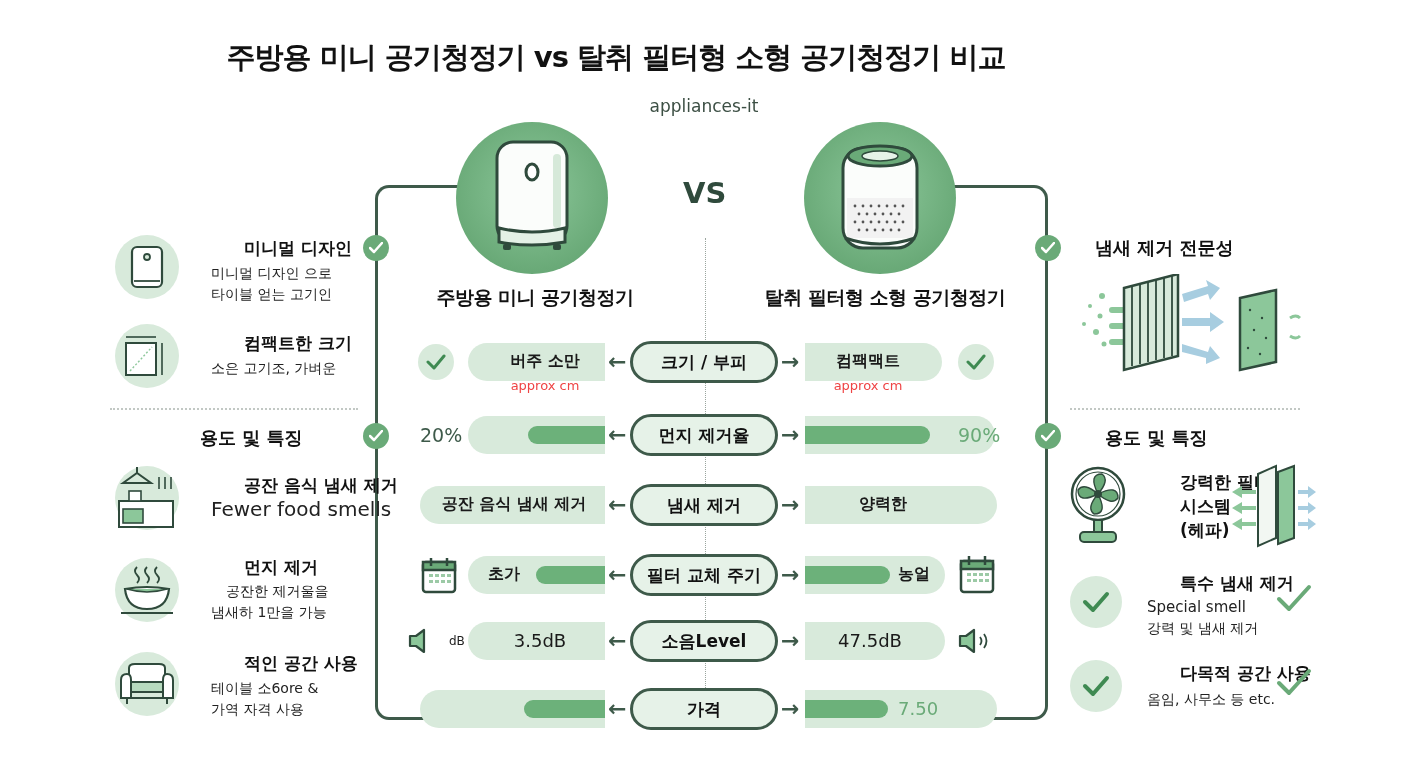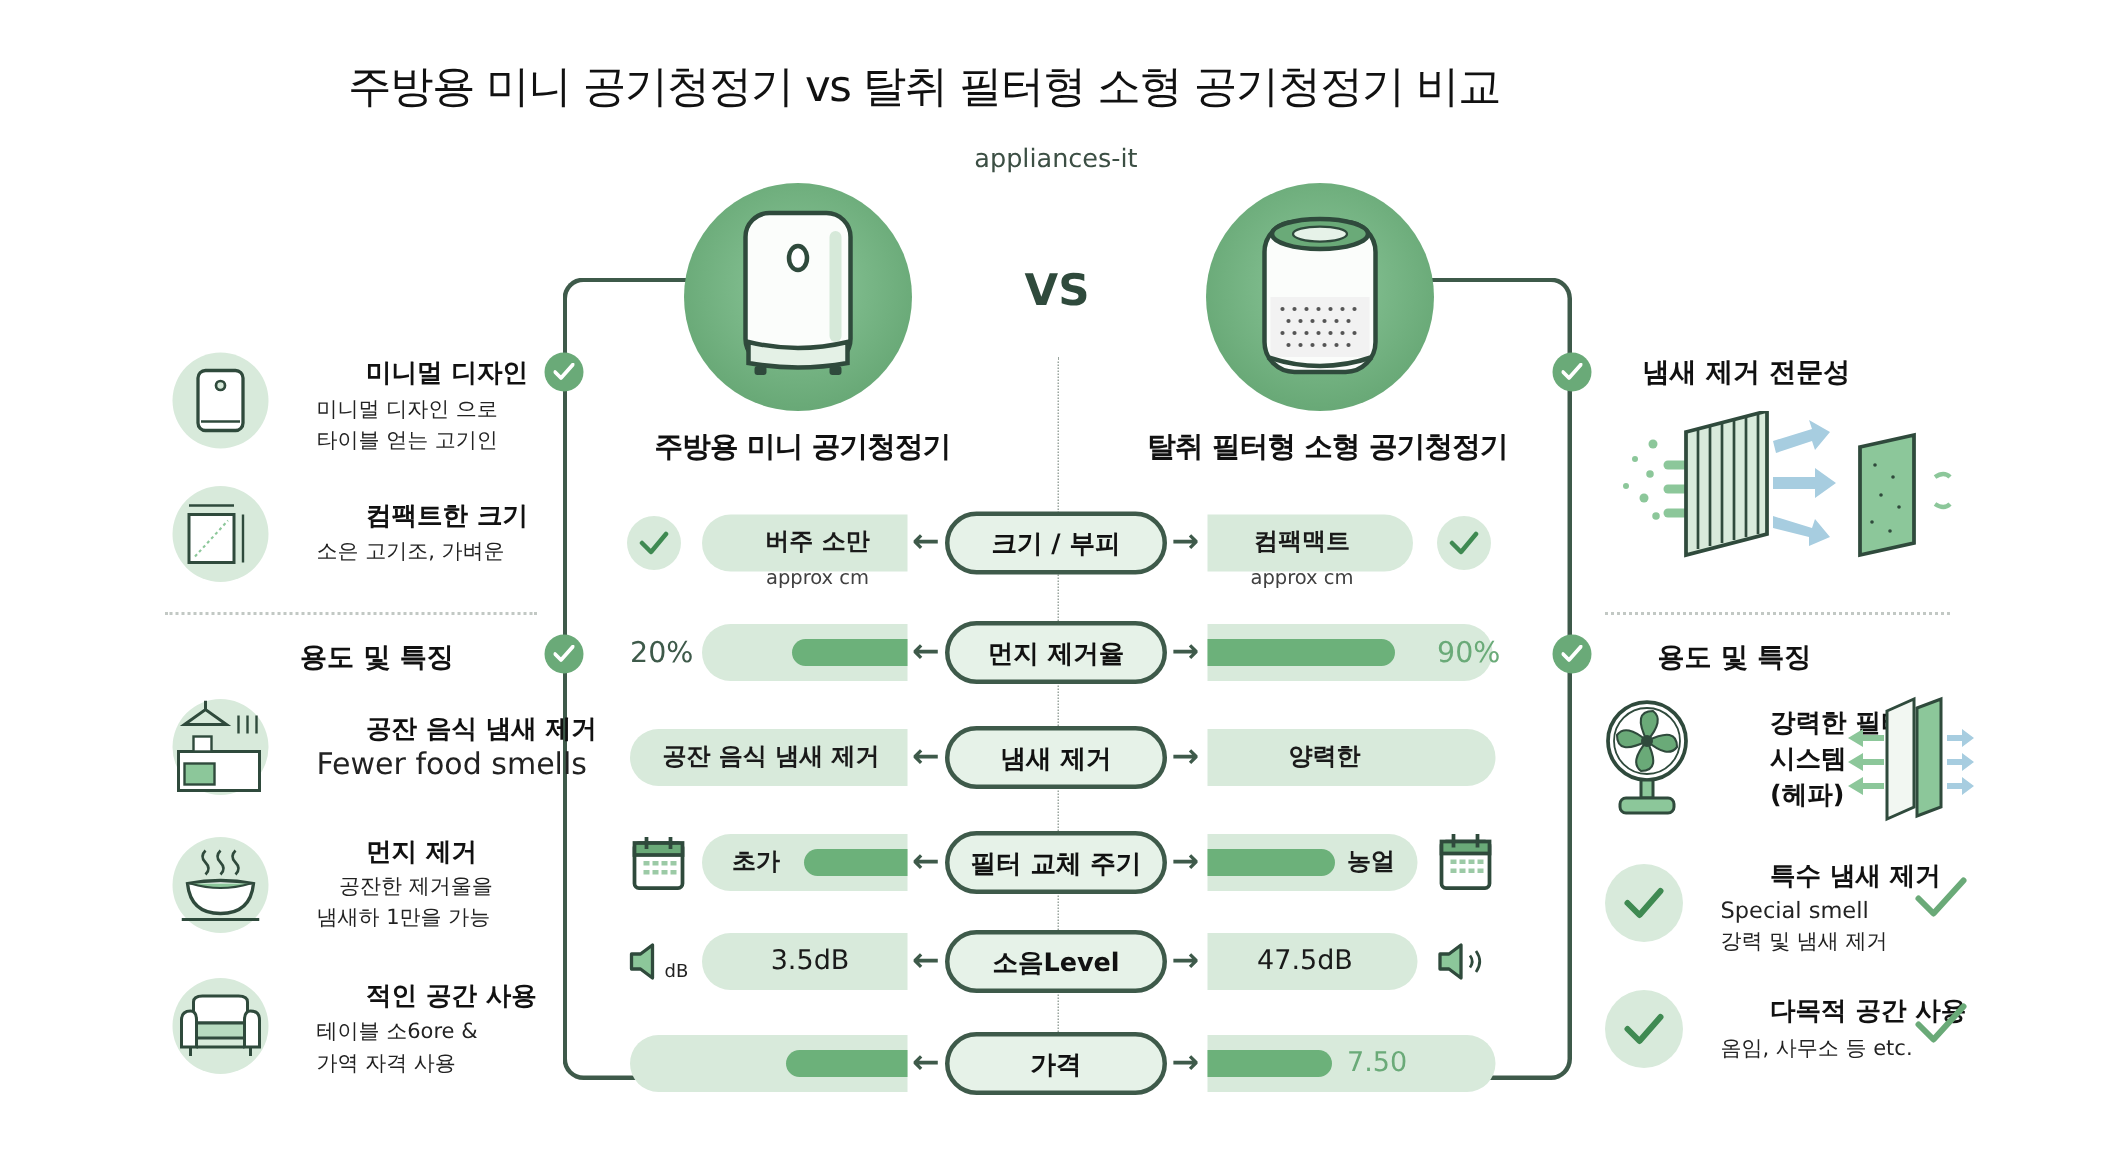--- a/index.html
+++ b/index.html
@@ -1,40 +1,40 @@
 <!DOCTYPE html>
 <html><head>
 <meta charset="utf-8">
 <style>
   * { box-sizing: border-box; margin: 0; padding: 0; }
   html, body { width: 1408px; height: 768px; background: #ffffff; overflow: hidden; }
   body { font-family: "DejaVu Sans", "Liberation Sans", sans-serif; color: #1a1a1a; position: relative; }
 
-  .title { position: absolute; top: 38px; left: 0; width: 1232px; text-align: center; font-size: 29px; font-weight: normal; color: #111; letter-spacing: -1px; }
+  .title { position: absolute; top: 38px; left: 0; width: 1232px; text-align: center; font-size: 29px; font-weight: bold; color: #111; letter-spacing: -1px; }
   .subtitle { position: absolute; top: 96px; left: 0; width: 1408px; text-align: center; font-size: 17px; color: #3c4f44; }
 
   .bracket { position: absolute; border: 3px solid #3e5a4a; }
   .bracket.left { left: 375px; top: 185px; width: 100px; height: 535px; border-right: none; border-radius: 14px 0 0 14px; }
   .bracket.right { left: 948px; top: 185px; width: 100px; height: 535px; border-left: none; border-radius: 0 14px 14px 0; }
 
   .check-node { position: absolute; width: 26px; height: 26px; border-radius: 50%; background: #6aaa78; display: flex; align-items: center; justify-content: center; }
 
   .product-circle { position: absolute; width: 152px; height: 152px; border-radius: 50%; background: radial-gradient(circle at 50% 45%, #8cc79a 0%, #6aaa78 70%, #5f9e6e 100%); display: flex; align-items: center; justify-content: center; }
   .product-name { position: absolute; font-size: 19px; font-weight: bold; color: #111; text-align: center; letter-spacing: -0.5px; }
   .vs { position: absolute; left: 683px; top: 176px; font-size: 29px; font-weight: bold; color: #2f4a3c; }
 
   .center-divider { position: absolute; left: 705px; top: 238px; height: 490px; border-left: 1px dotted #9aa59e; }
   .pill-center { position: absolute; left: 630px; width: 148px; height: 42px; border: 3px solid #3e5a4a; border-radius: 22px; background: #e6f2e8; display: flex; align-items: center; justify-content: center; font-size: 17px; font-weight: bold; color: #111; z-index: 3; }
   .arrow { position: absolute; font-size: 22px; color: #3e5a4a; z-index: 3; font-weight: bold; }
   .lane { position: absolute; height: 38px; background: #d8eadb; display: flex; align-items: center; font-size: 16px; color: #1a1a1a; }
   .lane.left { border-radius: 19px 0 0 19px; }
   .lane.right { border-radius: 0 19px 19px 0; }
   .bar-fill { position: absolute; height: 18px; background: #6cb17a; border-radius: 9px; }
   .lane-label { position: absolute; font-size: 16px; font-weight: bold; color: #1a1a1a; }
-  .sub-note { position: absolute; font-size: 13px; color: #404040; }
+  .sub-note { position: absolute; font-size: 13px; color: #ef4444; }
   .pct { position: absolute; font-size: 19px; }
 
   .small-check { position: absolute; width: 36px; height: 36px; border-radius: 50%; background: #d8eadb; display: flex; align-items: center; justify-content: center; }
   .feat-icon { position: absolute; width: 64px; height: 64px; border-radius: 50%; background: #d8eadb; display: flex; align-items: center; justify-content: center; }
   .feat-title { position: absolute; font-size: 17px; font-weight: bold; color: #111; white-space: nowrap; margin-left: 44px; }
   .feat-desc { position: absolute; font-size: 14px; color: #222; line-height: 20px; white-space: nowrap; margin-left: 11px; }
   .section-head { position: absolute; font-size: 18px; font-weight: bold; color: #111; }
   .dotted-sep { position: absolute; border-top: 2px dotted #c2c8c4; }
 </style>
 </head>
@@ -197,21 +197,21 @@
         <rect x="21" y="19" width="4" height="3"></rect>
         <rect x="27" y="19" width="4" height="3"></rect>
         <rect x="9" y="25" width="4" height="3"></rect>
         <rect x="15" y="25" width="4" height="3"></rect>
         <rect x="21" y="25" width="4" height="3"></rect>
         <rect x="27" y="25" width="4" height="3"></rect>
       </g>
   </svg>
 </div>
 
-<div style="position:absolute;left:419px;top:628px;display:flex;align-items:flex-end;">
+<div style="position:absolute;left:408px;top:628px;display:flex;align-items:center;gap:17px;">
   <svg width="22" height="26" viewBox="0 0 22 26">
       <path d="M2 8 L8 8 L16 2 L16 24 L8 18 L2 18 Z" fill="#8cc79a" stroke="#2f4a3c" stroke-width="2.2" stroke-linejoin="round"></path>
     </svg>
   <span style="font-size:12px;color:#222;margin-left:2px;">dB</span>
 </div>
 <div class="lane left" style="left:468px;top:622px;width:137px;"></div>
 <div class="lane-label" style="left:490px;top:630px;width:100px;text-align:center;font-weight:normal;font-size:18px;">3.5dB</div>
 <div class="arrow" style="left:608px;top:628px;">←</div>
 <div class="pill-center" style="top:620px;text-align:center;">소음Level</div>
 <div class="arrow" style="left:781px;top:628px;">→</div>

